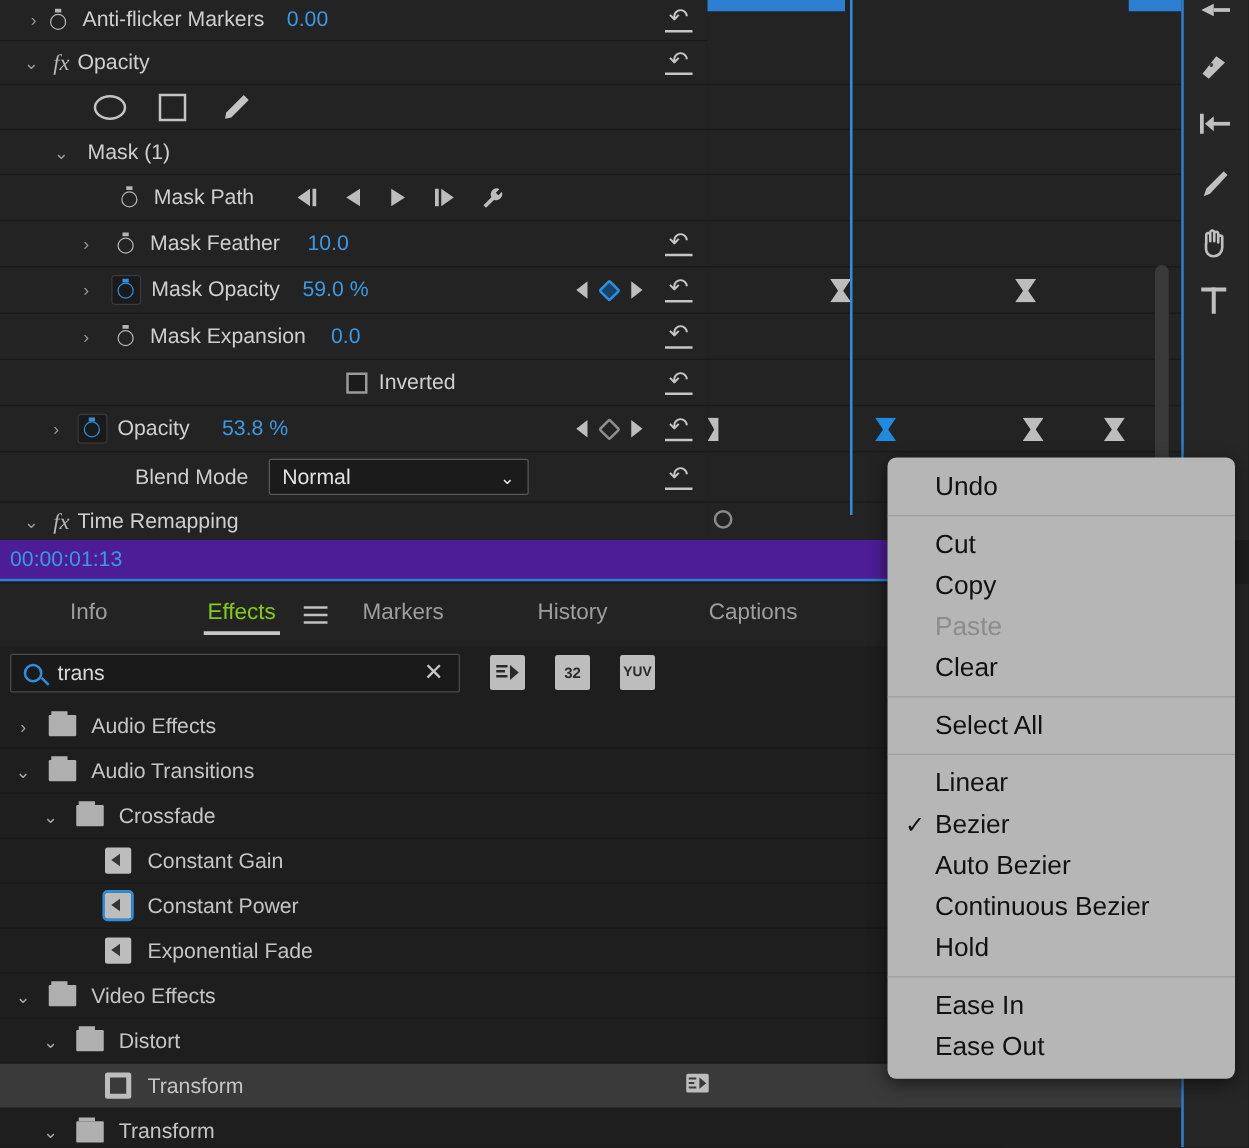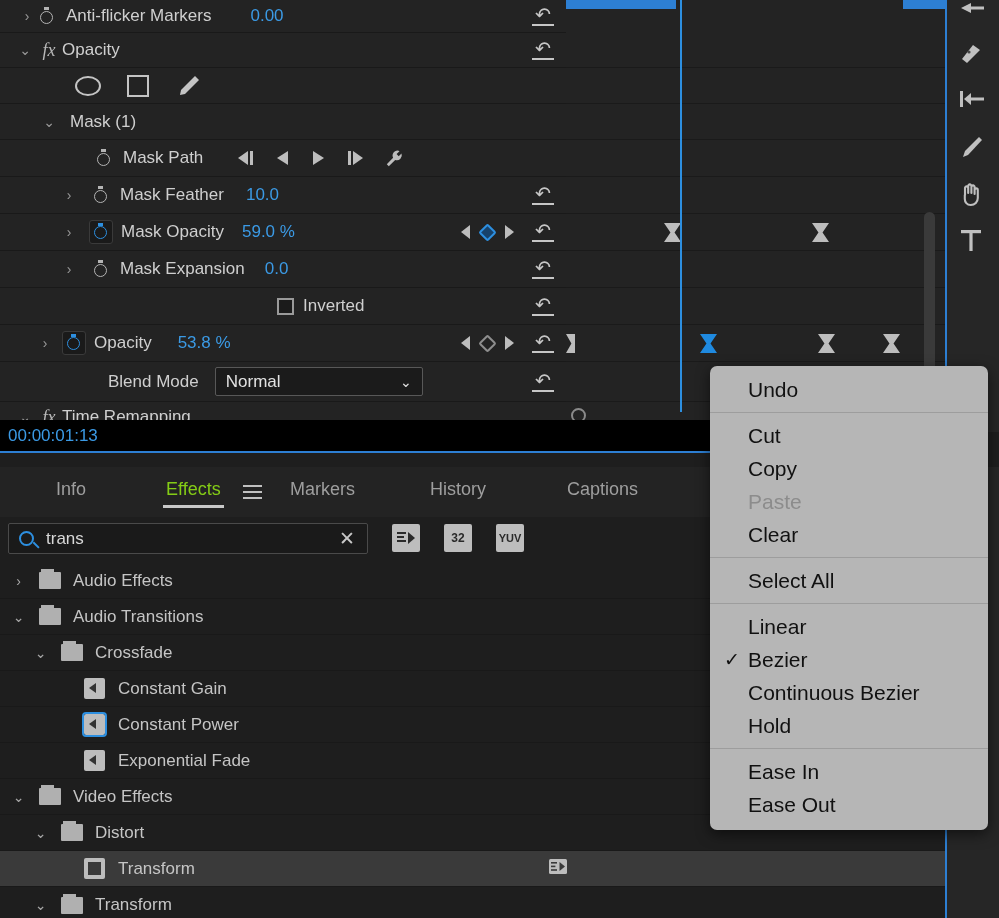--- a/index.html
+++ b/index.html
@@ -76,21 +76,21 @@
     position:absolute; width:17px; height:19px; background:#bdbdbd;
     clip-path: polygon(0% 0%, 100% 0%, 62% 50%, 100% 100%, 0% 100%, 38% 50%);
   }
   .kf.blue { background:#1f8ae0; }
   .kf.half { width:9px; clip-path: polygon(0% 0%, 100% 0%, 100% 100%, 0% 100%, 60% 50%); }
   .clipbar { position:absolute; top:0; height:9px; background:#2d7fd3; }
   .tl-scroll { position:absolute; right: 10px; top:212px; width:11px; height:190px; background:#3a3a3a; border-radius:6px; }
   .trm-circle { position:absolute; width:15px;height:15px;border:2px solid #8a8a8a;border-radius:50%; }
 
   
-  .tcbar { position:absolute; left:0; top:420px; width:945px; height:33px; background:#000000; border-bottom:2px solid #2d7fd3; }
+  .tcbar { position:absolute; left:0; top:432px; width:945px; height:33px; background:#4c1d95; border-bottom:2px solid #2d7fd3; }
   .tcbar span { position:absolute; left:8px; top:6px; color:#3b9ae5; font-size:17px; font-family:"Liberation Sans", sans-serif; }
 
   
   .fx-panel { position:absolute; left:0; top:467px; width:803px; height:451px; background:#1e1e1e; }
   .tabs { position:absolute; left:0; top:0; width:945px; height:50px; background:#232323; }
   .tab { position:absolute; top:12px; color:#9e9e9e; font-size:18px; cursor:default; }
   .tab.active { color:#84cc16; }
   .tab.active::after { content:""; position:absolute; left:-3px; right:-3px; bottom:-8px; height:3px; background:#c8c8c8; }
   .hamb { position:absolute; top:18px; width:19px; }
   .hamb i { display:block; height:2px; background:#c0c0c0; margin-bottom:4px; }
@@ -140,21 +140,21 @@
 
     <div class="ec-params">
 
       <div class="row" style="top:0;height:33px;padding-left:16px;">
         <span class="tw">›</span>
         <span class="sw">
             <i></i>
             <b></b>
           </span>
         <span class="lbl" style="margin-left:9px;">Anti-flicker Markers</span>
-        <span class="val" style="margin-left:39px;">0.00</span>
+        <span class="val" style="margin-left:18px;">0.00</span>
         <span class="reset" style="top:6px;">↶</span>
       </div>
 
       <div class="row" style="top:33px;height:35px;padding-left:14px;">
         <span class="tw">⌄</span>
         <span class="fxi">fx</span>
         <span class="lbl">Opacity</span>
         <span class="reset" style="top:7px;">↶</span>
       </div>
 
@@ -482,20 +482,24 @@
     <div class="mi">
       <span class="ck"></span>
       <span>Linear</span>
     </div>
     <div class="mi">
       <span class="ck">✓</span>
       <span>Bezier</span>
     </div>
     <div class="mi">
       <span class="ck"></span>
+      <span>Auto Bezier</span>
+    </div>
+    <div class="mi">
+      <span class="ck"></span>
       <span>Continuous Bezier</span>
     </div>
     <div class="mi">
       <span class="ck"></span>
       <span>Hold</span>
     </div>
     <div class="sep"></div>
     <div class="mi">
       <span class="ck"></span>
       <span>Ease In</span>

